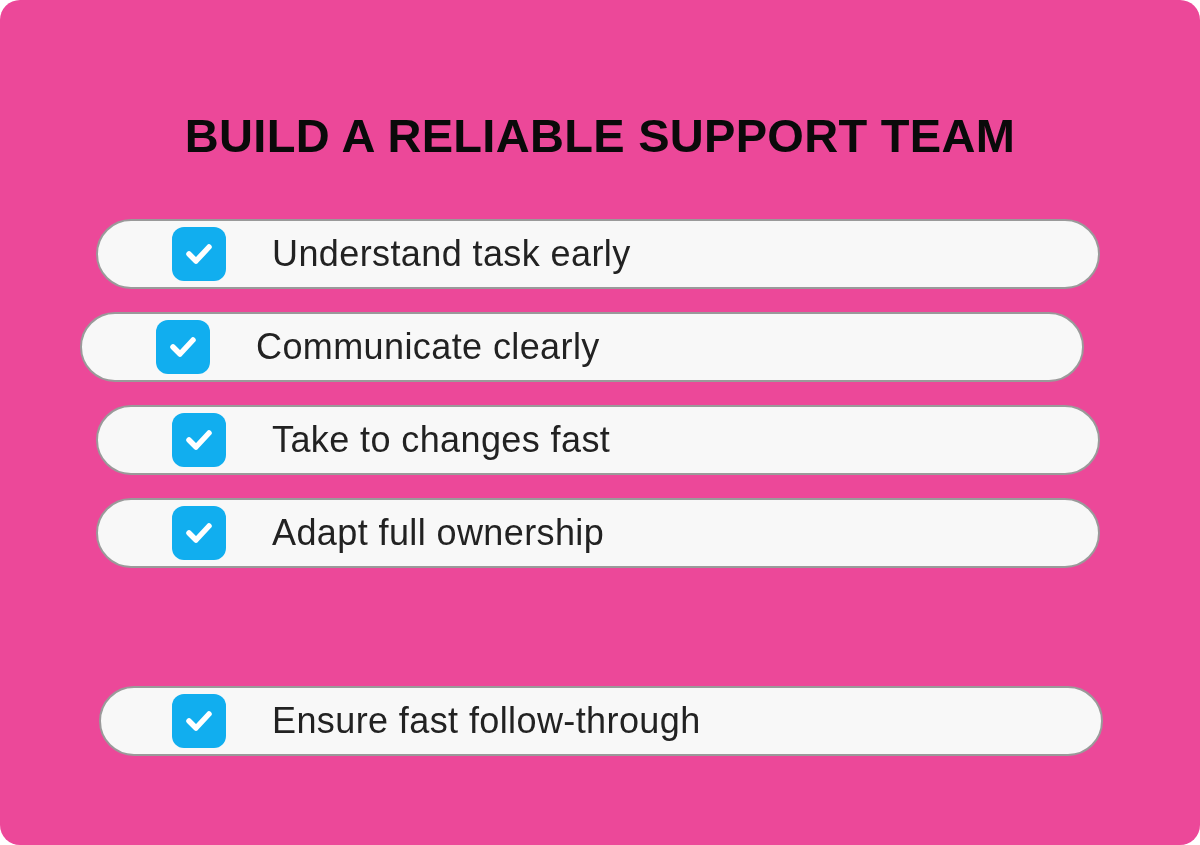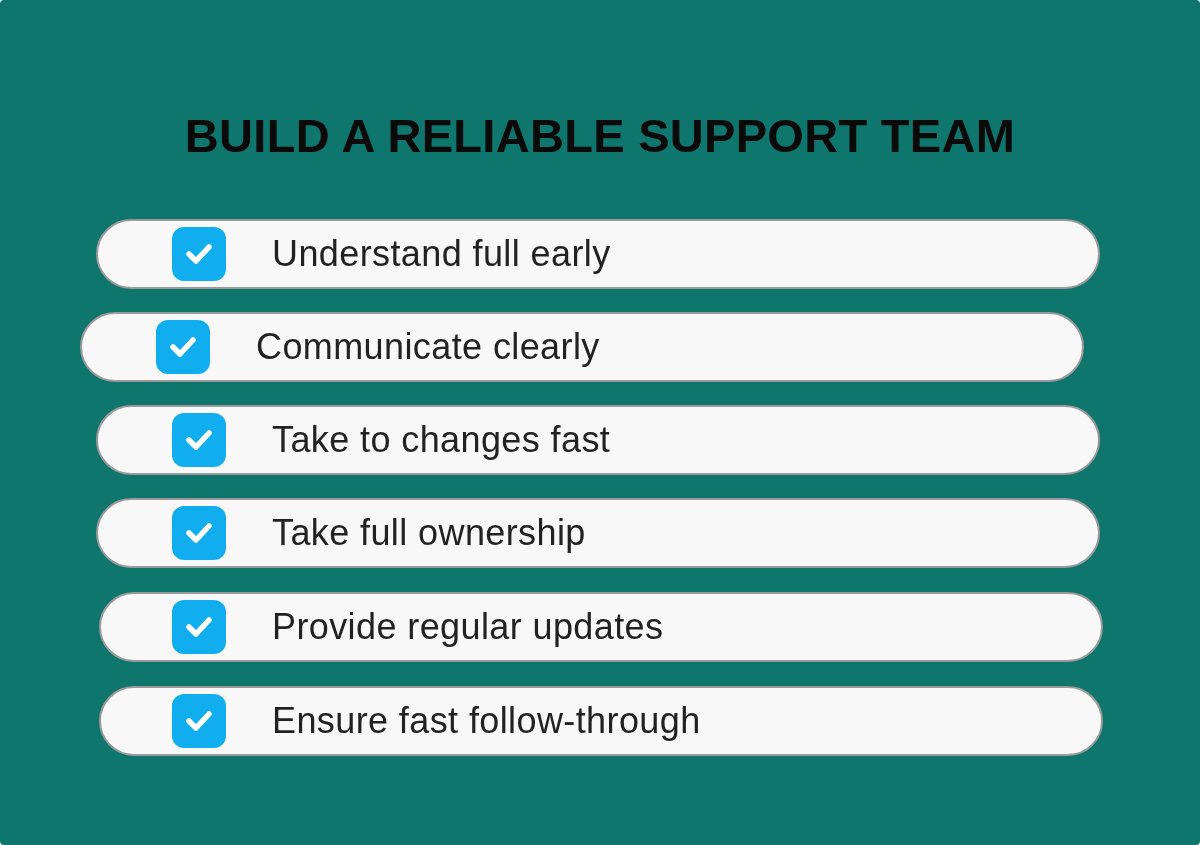--- a/index.html
+++ b/index.html
@@ -1,36 +1,36 @@
 <!DOCTYPE html>
 <html><head>
 <meta charset="utf-8">
 <style>
   html, body { margin:0; padding:0; background:#ffffff; }
   body { width:1200px; height:845px; position:relative; overflow:hidden; font-family:"Liberation Sans", sans-serif; }
-  .card { position:absolute; left:0; top:0; width:1200px; height:845px; background:#0f766e; border-radius:4px; }
+  .card { position:absolute; left:0; top:0; width:1200px; height:845px; background:#ec4899; border-radius:20px; }
   .title { position:absolute; left:0; width:1200px; top:108px; text-align:center; font-size:47px; font-weight:700; color:#0a0a0a; letter-spacing:0.3px; }
   .pill { position:absolute; height:66px; border:2px solid #9a9a9a; border-radius:36px; background:#f8f8f8; box-sizing:content-box; }
   .check { position:absolute; left:74px; top:6px; width:54px; height:54px; background:#11aeef; border-radius:12px; }
   .check svg { position:absolute; left:13px; top:15px; }
   .label { position:absolute; left:174px; top:12px; font-size:36px; color:#222; letter-spacing:0.4px; white-space:nowrap; }
 </style>
 </head>
 <body>
 
 <div class="card">
   <div class="title">BUILD A RELIABLE SUPPORT TEAM</div>
 
   <div class="pill" style="left:96px;top:219px;width:1000px;">
     <div class="check">
         <svg width="28" height="24" viewBox="0 0 28 24">
           <path d="M4 12 L11 19 L24 5" fill="none" stroke="#fff" stroke-width="5.5" stroke-linecap="round" stroke-linejoin="round"></path>
         </svg>
       </div>
-    <span class="label">Understand full early</span>
+    <span class="label">Understand task early</span>
   </div>
 
   <div class="pill" style="left:80px;top:312px;width:1000px;">
     <div class="check">
         <svg width="28" height="24" viewBox="0 0 28 24">
           <path d="M4 12 L11 19 L24 5" fill="none" stroke="#fff" stroke-width="5.5" stroke-linecap="round" stroke-linejoin="round"></path>
         </svg>
       </div>
     <span class="label">Communicate clearly</span>
   </div>
@@ -43,31 +43,23 @@
       </div>
     <span class="label">Take to changes fast</span>
   </div>
 
   <div class="pill" style="left:96px;top:498px;width:1000px;">
     <div class="check">
         <svg width="28" height="24" viewBox="0 0 28 24">
           <path d="M4 12 L11 19 L24 5" fill="none" stroke="#fff" stroke-width="5.5" stroke-linecap="round" stroke-linejoin="round"></path>
         </svg>
       </div>
-    <span class="label">Take full ownership</span>
+    <span class="label">Adapt full ownership</span>
   </div>
 
-  <div class="pill" style="left:99px;top:592px;width:1000px;">
-    <div class="check" style="left:71px;">
-        <svg width="28" height="24" viewBox="0 0 28 24">
-          <path d="M4 12 L11 19 L24 5" fill="none" stroke="#fff" stroke-width="5.5" stroke-linecap="round" stroke-linejoin="round"></path>
-        </svg>
-      </div>
-    <span class="label" style="left:171px;">Provide regular updates</span>
-  </div>
 
   <div class="pill" style="left:99px;top:686px;width:1000px;">
     <div class="check" style="left:71px;">
         <svg width="28" height="24" viewBox="0 0 28 24">
           <path d="M4 12 L11 19 L24 5" fill="none" stroke="#fff" stroke-width="5.5" stroke-linecap="round" stroke-linejoin="round"></path>
         </svg>
       </div>
     <span class="label" style="left:171px;">Ensure fast follow-through</span>
   </div>
 </div>

